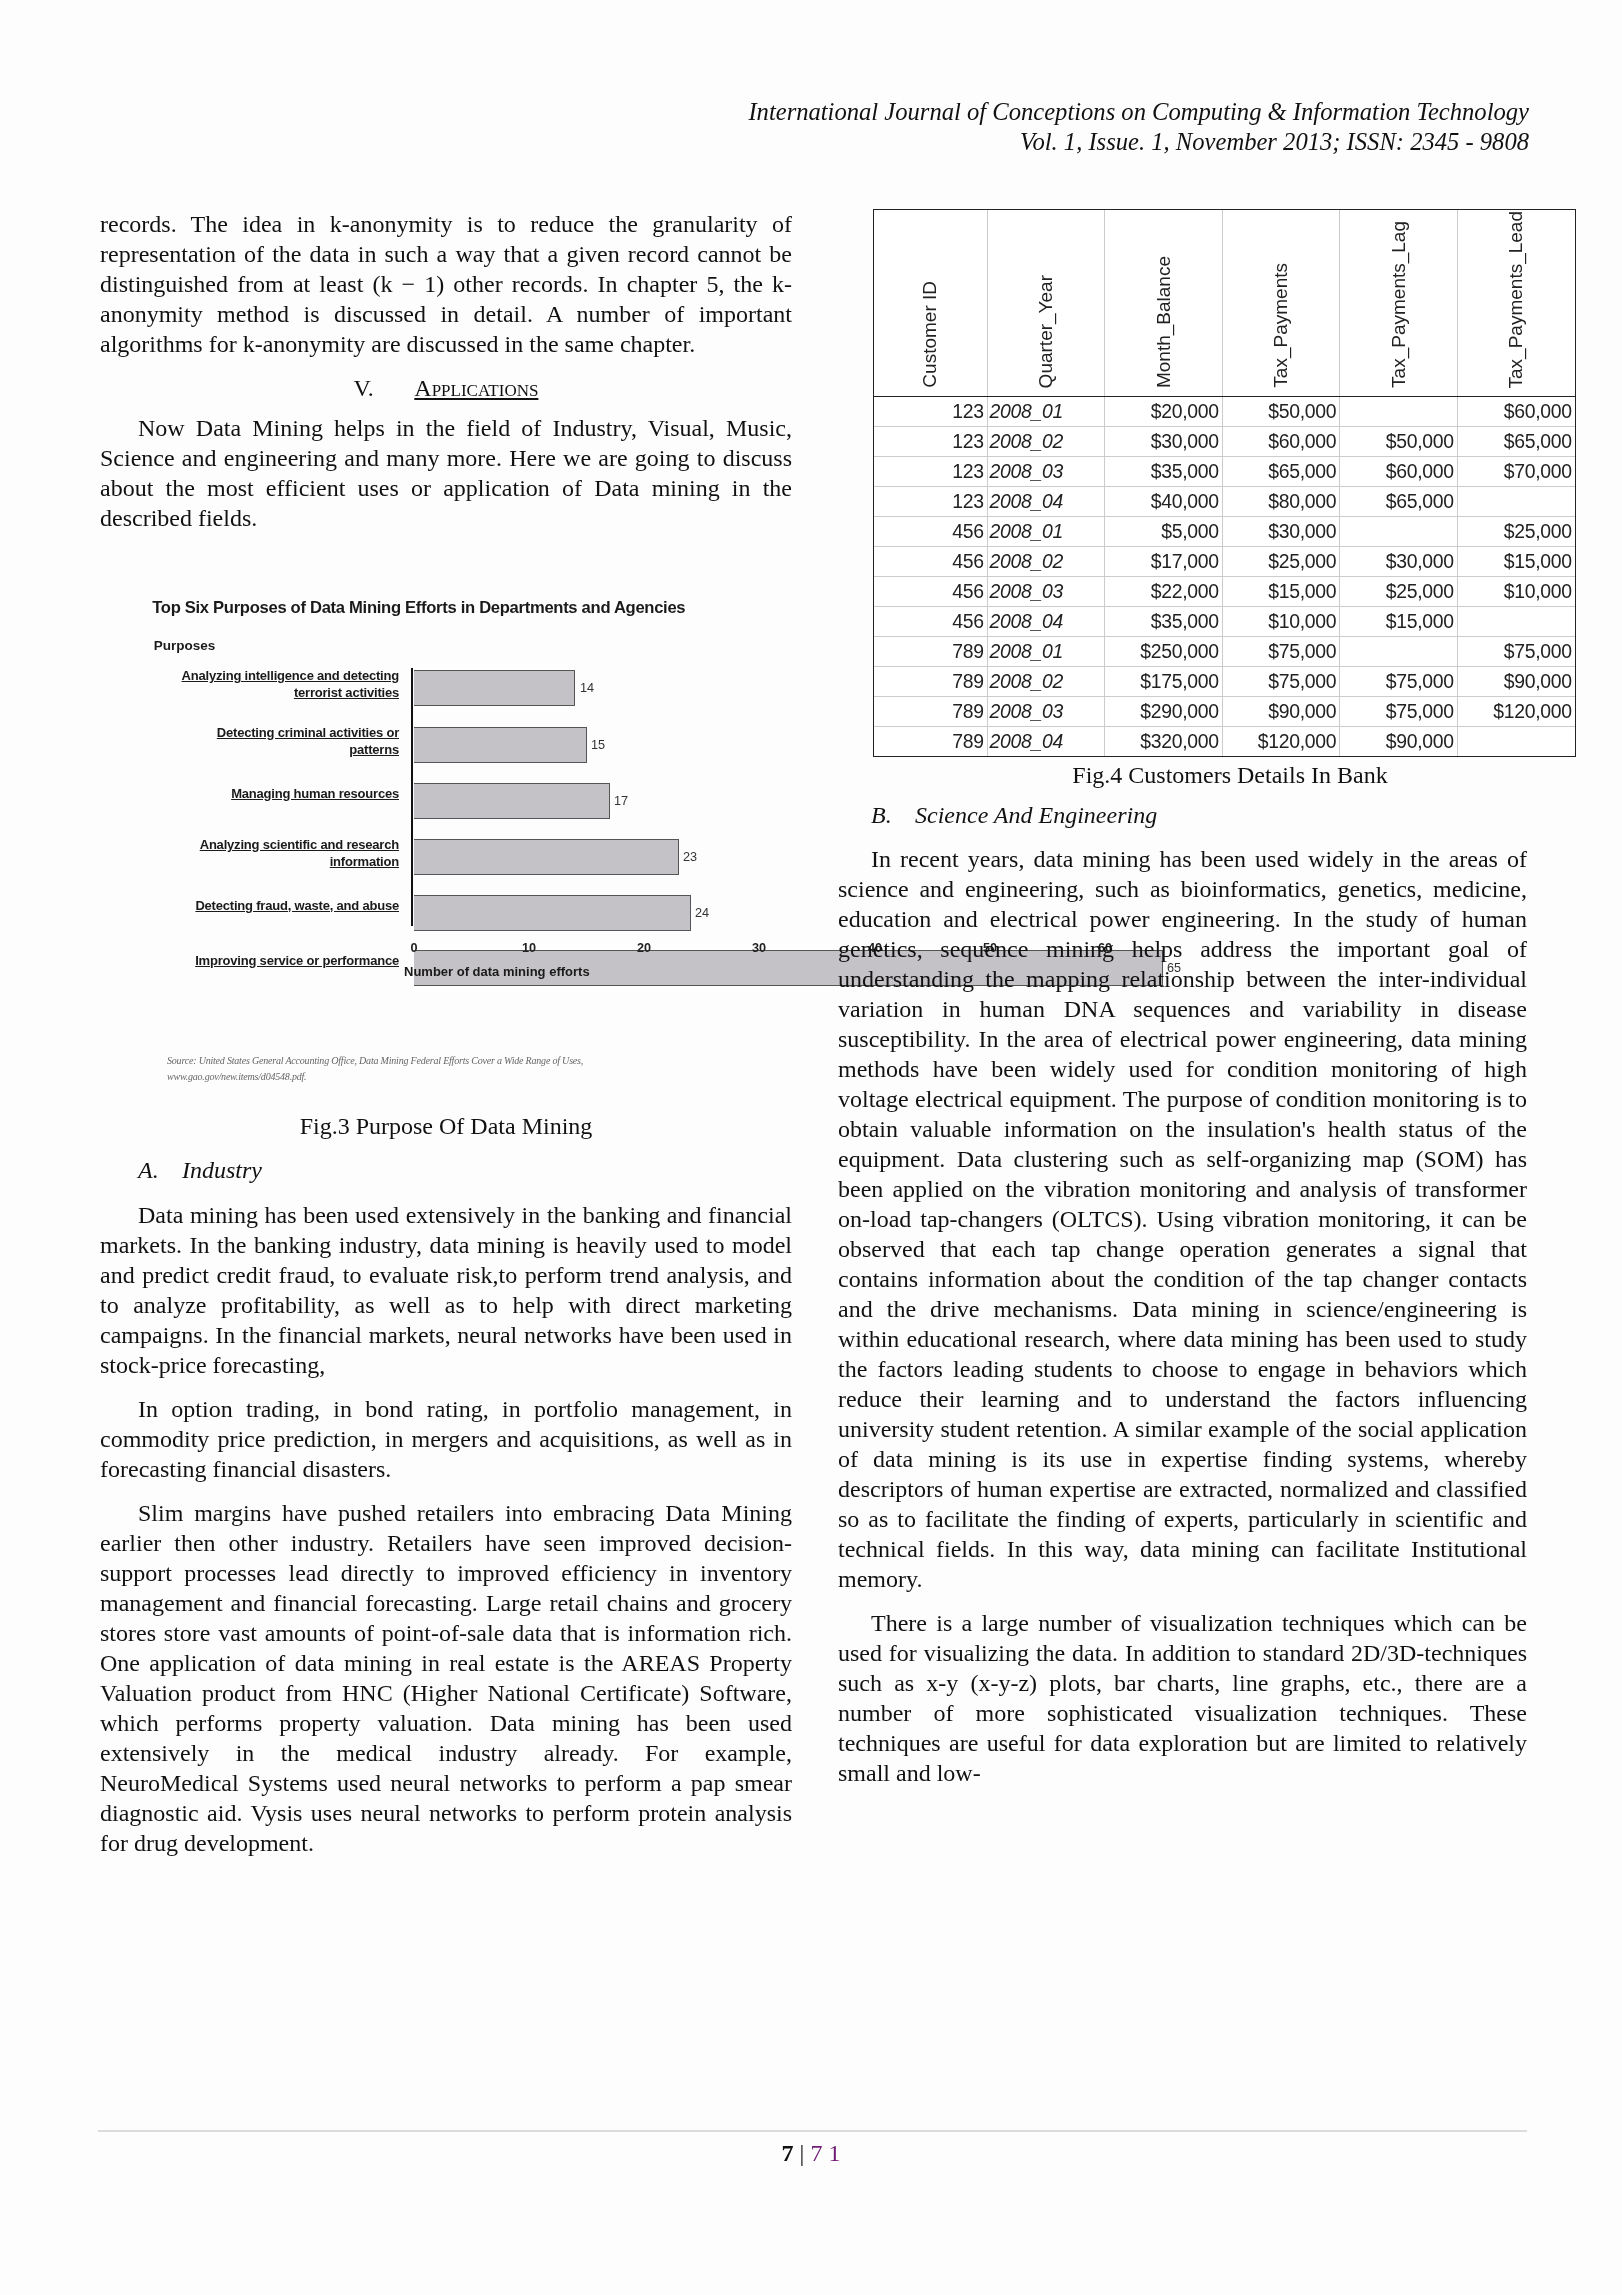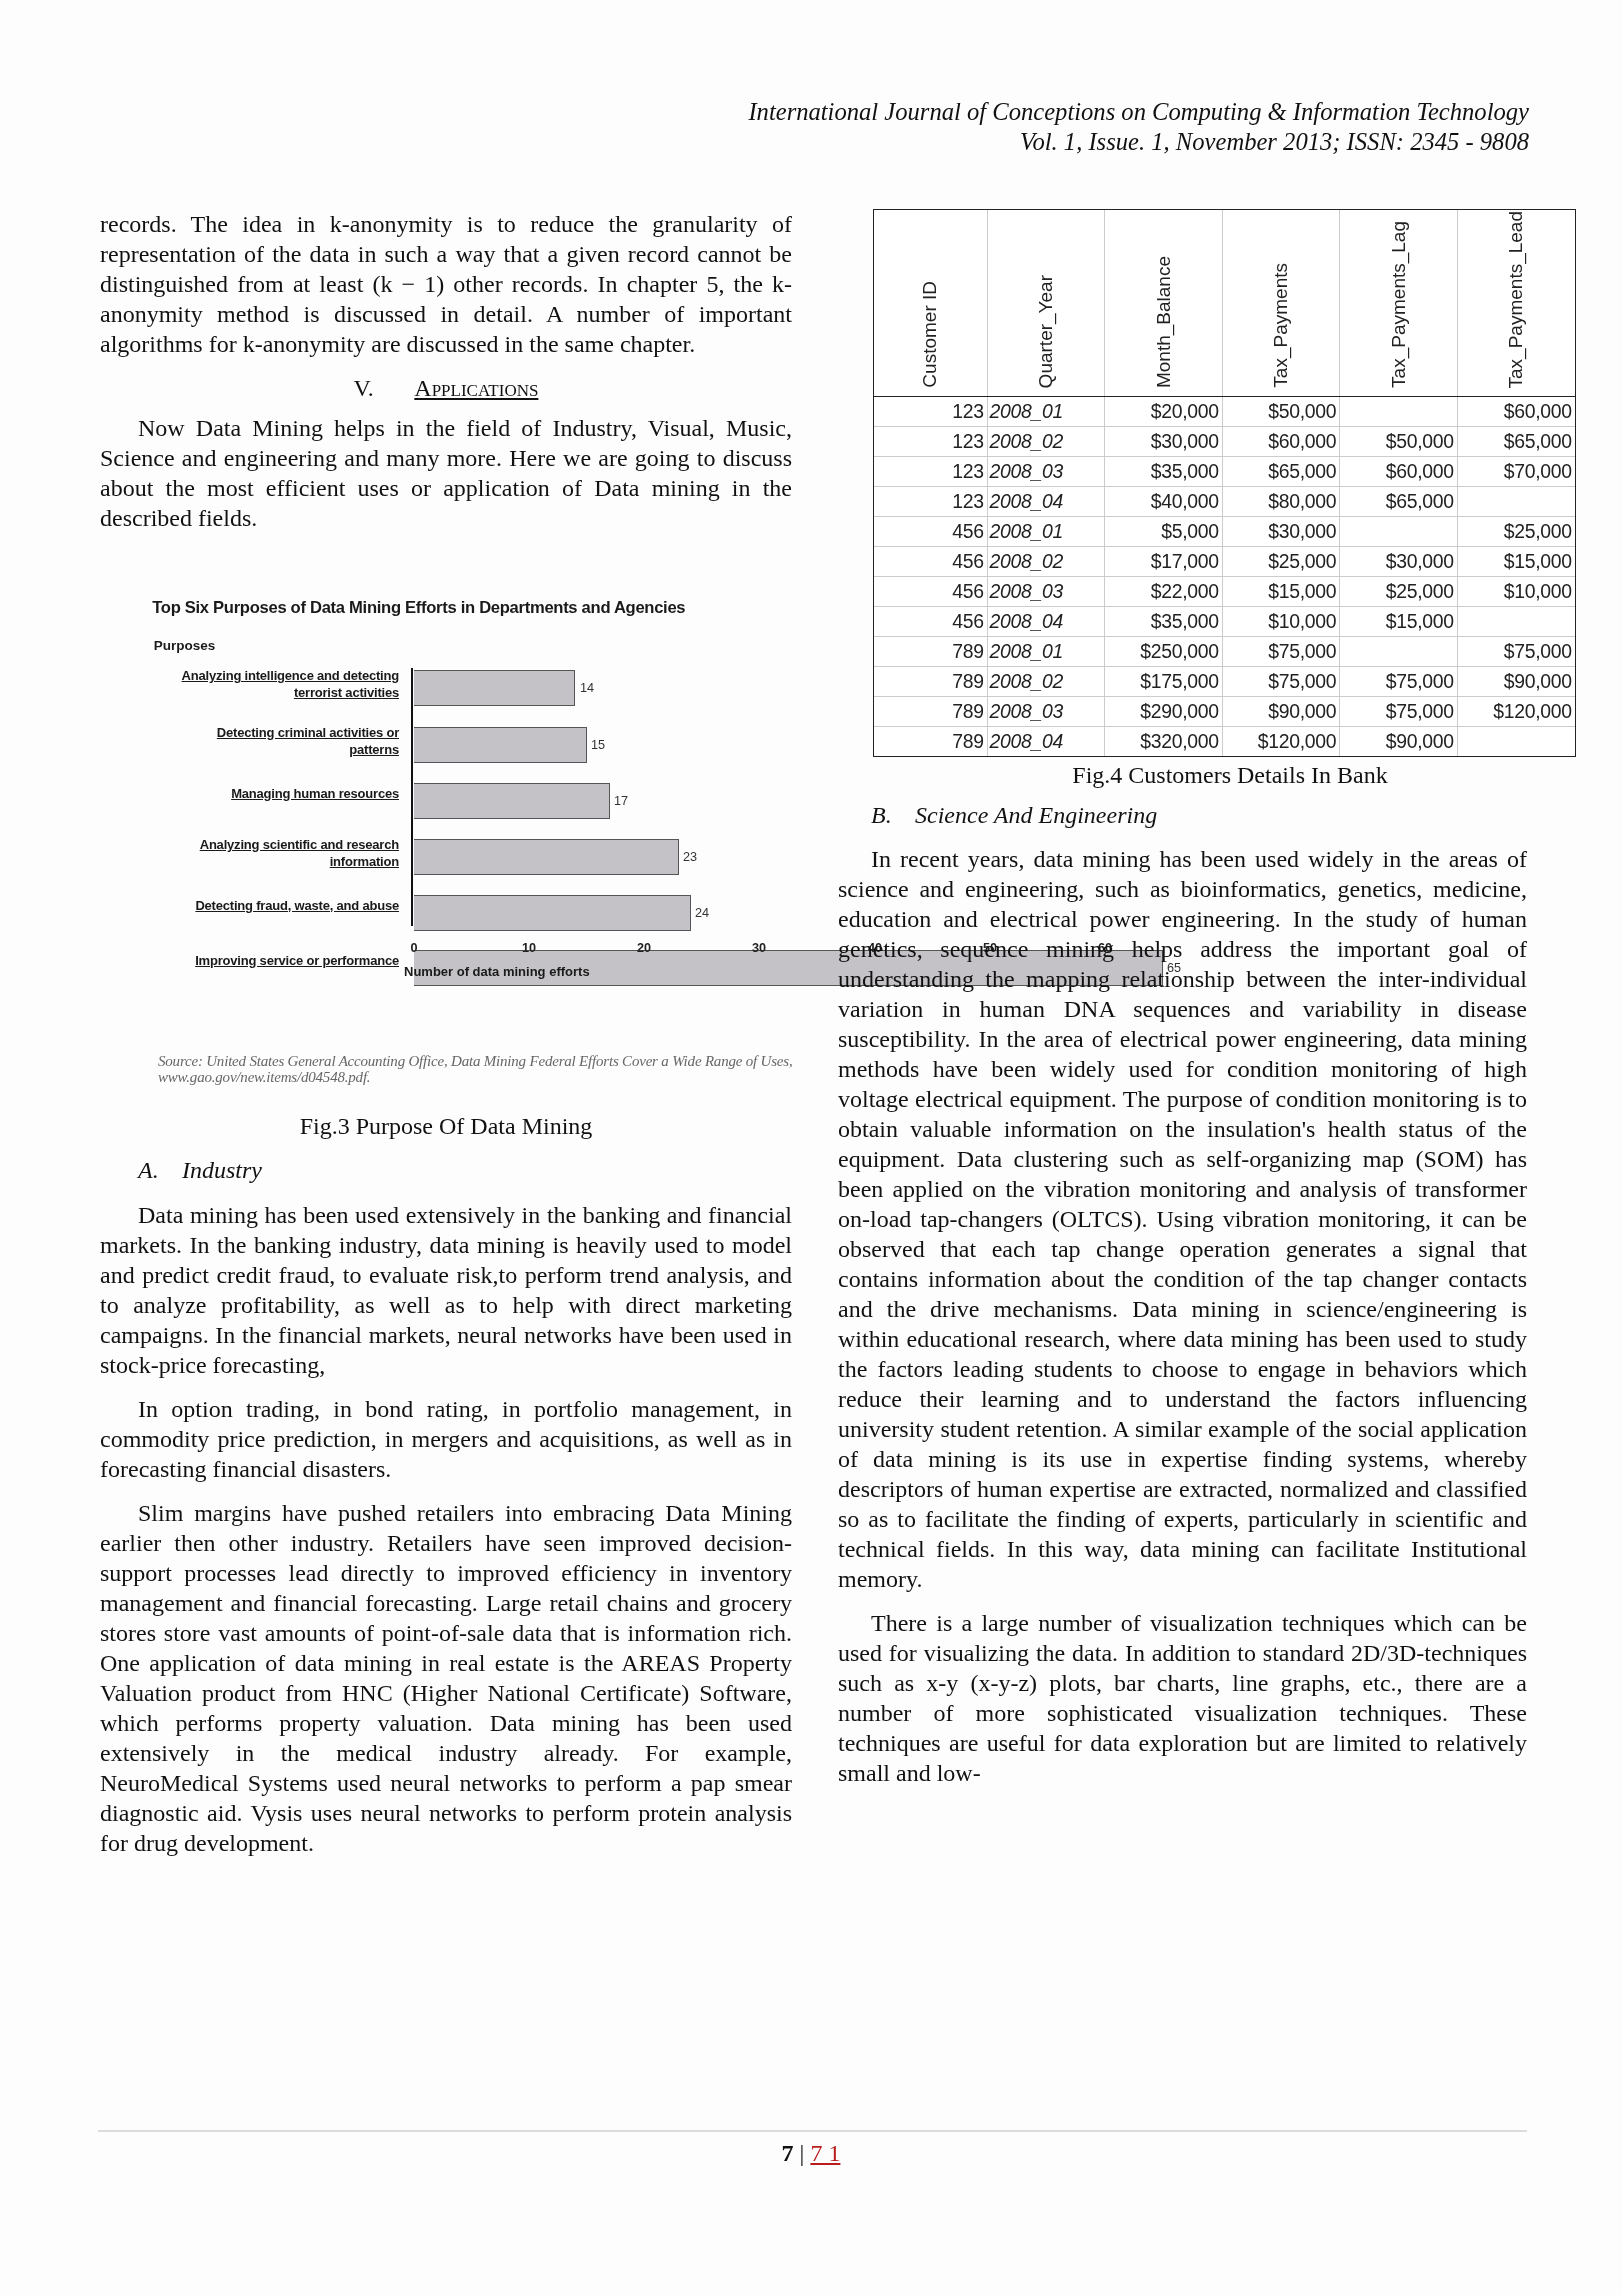--- a/index.html
+++ b/index.html
@@ -23,38 +23,38 @@
   .chart { position:absolute; left:149px; top:592px; width:665px; height:507px; font-family:"Liberation Sans","DejaVu Sans",sans-serif; }
   .chart-title { position:absolute; left:3.2px; top:6.3px; font-size:16.6px; font-weight:bold; letter-spacing:-0.3px; color:#1a1a1a; white-space:nowrap; }
   .chart-purposes { position:absolute; left:4.8px; top:46px; font-size:13.5px; font-weight:bold; color:#1a1a1a; }
   .chart-axis { position:absolute; left:262px; top:76px; width:2.4px; height:258px; background:#111; }
   .bar-row { position:absolute; left:0; height:40px; }
   .bar-label { position:absolute; left:0; width:250px; text-align:right; font-size:13px; font-weight:bold; line-height:17.4px; color:#1a1a1a; letter-spacing:-0.2px;text-decoration:underline; }
   .bar { position:absolute; left:265px; height:36px; background:#c4c2c6; border:1.6px solid #555; border-left:none; box-sizing:border-box; }
   .bar-value { position:absolute; font-size:12.7px; color:#333; }
   .xtick { position:absolute; top:349px; font-size:12.7px; font-weight:bold; color:#222; transform:translateX(-50%); }
   .xlabel { position:absolute; left:255px; top:372px; font-size:13px; font-weight:bold; color:#1a1a1a; }
-  .chart-source { position:absolute; left:9px; top:461px; font-size:15px; font-style:italic; color:#666; font-family:"Liberation Serif",serif; line-height:16px; white-space:nowrap; letter-spacing:-0.2px; }
+  .chart-source { position:absolute; left:18px; top:461px; font-size:10px; font-style:italic; color:#666; font-family:"Liberation Serif",serif; line-height:16px; white-space:nowrap; letter-spacing:-0.2px; }
 
   
   .tbl-wrap { position:absolute; left:873px; top:209px; width:703px; border:1.6px solid #222; box-sizing:border-box; font-family:"Liberation Sans","DejaVu Sans",sans-serif; background:#fff; }
   table.data { border-collapse:collapse; width:100%; table-layout:fixed; }
   table.data th { height:181px; border-right:0.8px solid #ccc; border-bottom:1.6px solid #222; vertical-align:bottom; padding:0 0 4.8px 0; position:relative; font-weight:normal; }
   table.data th:last-child { border-right:none; }
   table.data th span { display:inline-block; writing-mode:vertical-rl; transform:rotate(180deg); font-size:19px; color:#222; white-space:nowrap; }
   table.data td { height:29px; border-right:0.8px solid #ccc; border-bottom:0.8px solid #ccc; font-size:19.4px; text-align:right; padding:0 3.2px; color:#222; white-space:nowrap; letter-spacing:-0.3px; }
   table.data td.qy { text-align:left; padding-left:1.6px;font-style:italic; }
   table.data td:last-child { border-right:none; }
   table.data tr:last-child td { border-bottom:none; }
 
   .footer-line { position:absolute; left:98px; top:2130px; width:1429px; height:1.6px; background:#dcdcdc; }
   .footer-page { position:absolute; left:0; width:1622px; top:2140px; text-align:center; font-size:24px; }
   .footer-page .cur { font-weight:bold; color:#111; }
   .footer-page .sep { color:#111; }
-  .footer-page .tot { color:#b91c1c;text-decoration:underline; }
+  .footer-page .tot { color:#701a75; }
 </style>
 </head>
 <body>
 
 <div class="header">
   <div>International Journal of Conceptions on Computing &amp; Information Technology</div>
   <div>Vol. 1, Issue. 1, November 2013; ISSN: 2345 - 9808</div>
 </div>
 
 <div class="col col-left" style="top:209px;">

